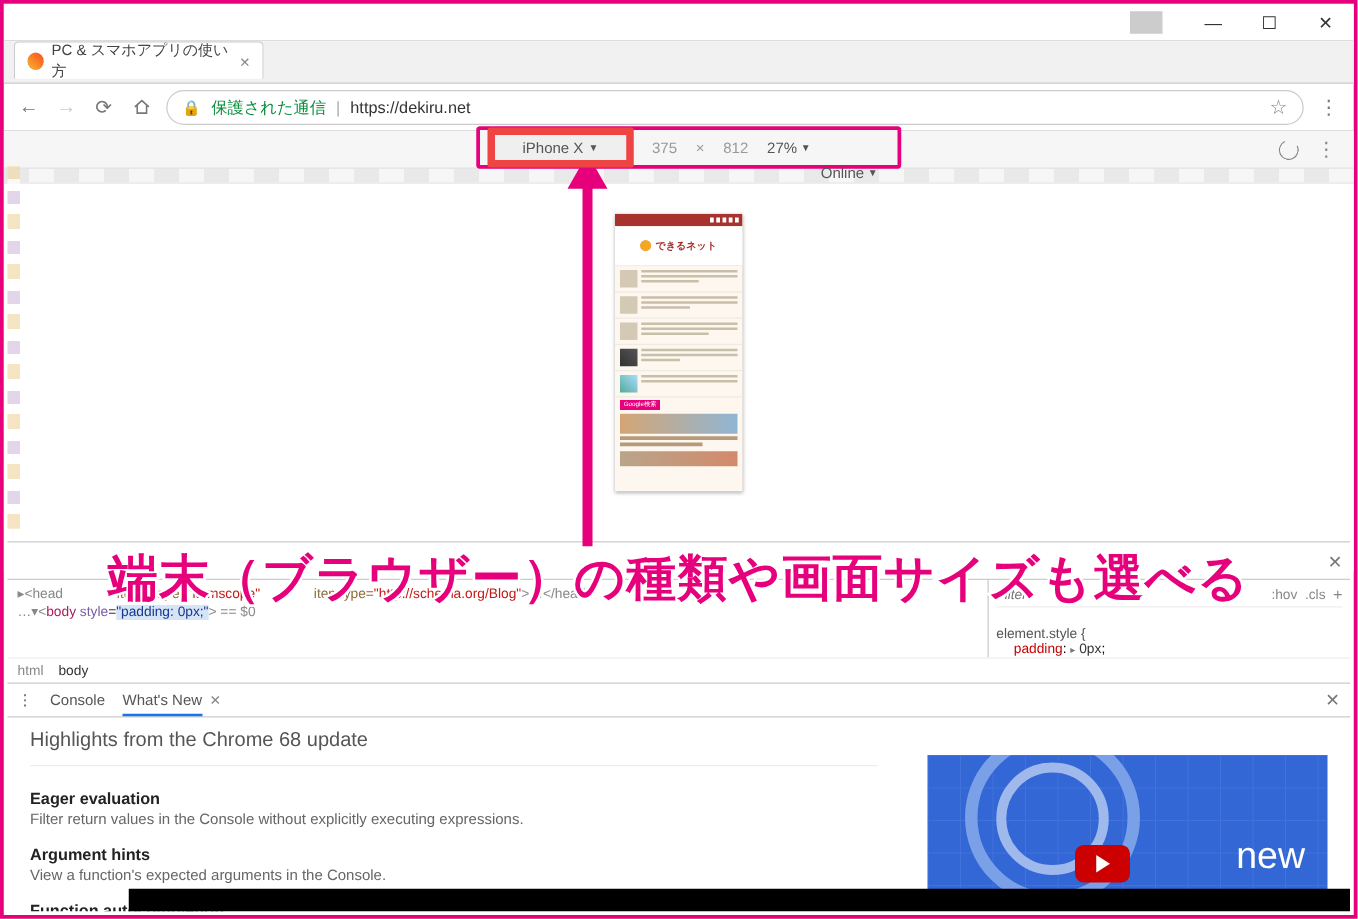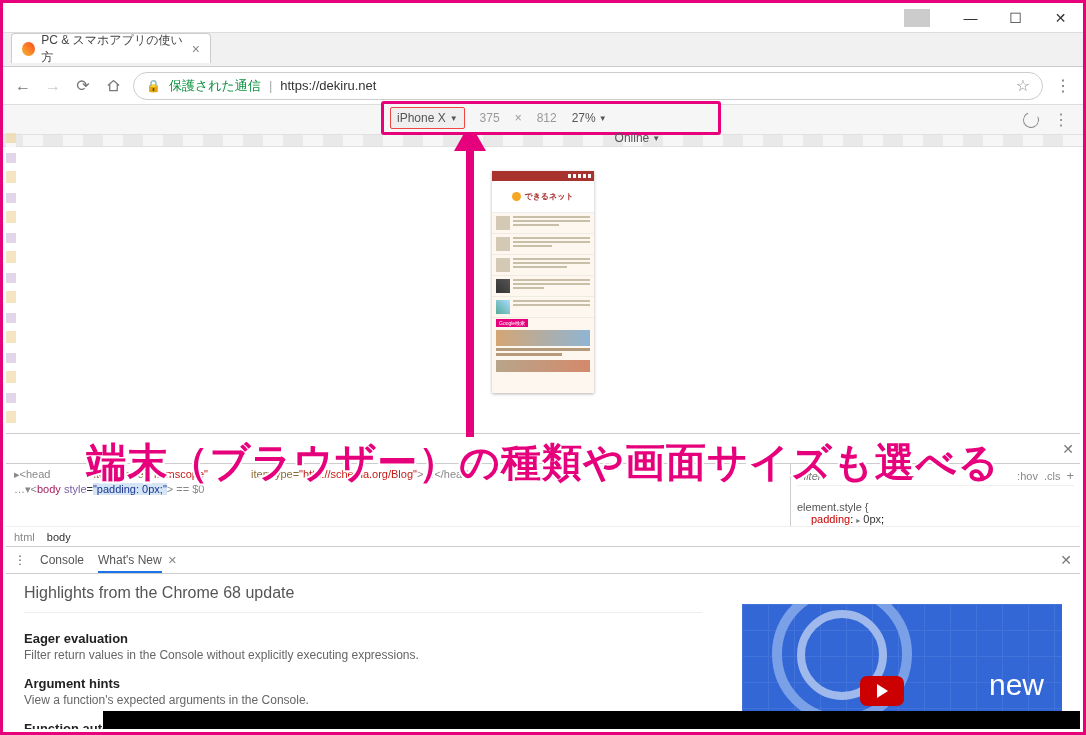--- a/index.html
+++ b/index.html
@@ -23,21 +23,21 @@
 .omnibox .lock { color: #0a8f3c; font-size: 12px; }
 .omnibox .secure { color: #0a8f3c; font-size: 13px; }
 .omnibox .divider { color: #aaa; }
 .omnibox .url { color: #333; }
 .omnibox .star { margin-left: auto; color: #888; font-size: 16px; }
 .menu-dots { width: 20px; text-align: center; color: #777; font-size: 16px; }
 
 
 .device-toolbar-wrap { position: relative; height: 30px; background: #f6f6f6; border-bottom: 1px solid #e0e0e0; display: flex; align-items: center; }
 .device-toolbar { position: absolute; left: 378px; top: -4px; width: 340px; height: 34px; border: 3px solid #e6007b; border-radius: 3px; background: #f6f6f6; display: flex; align-items: center; padding: 0 6px; gap: 8px; font-size: 12px; color: #555; z-index: 10; }
-.dev-select { background: #efefef; border: 1px solid #ef4444; padding: 3px 6px; border-radius: 2px; display: flex; align-items: center; gap: 4px; }
+.dev-select { background: #efefef; border: 6px solid #ef4444; padding: 3px 22px; border-radius: 2px; display: flex; align-items: center; gap: 4px; }
 .dev-dim { color: #999; width: 34px; text-align: center; }
 .dev-x { color: #999; }
 .device-toolbar .online { display: flex; align-items: center; gap: 3px; margin-top: 40px; }
 .device-toolbar .pct { display: flex; align-items: center; gap: 3px; }
 .tri { font-size: 8px; color: #555; }
 .toolbar-right { margin-left: auto; margin-right: 14px; display: flex; align-items: center; gap: 14px; color: #888; }
 .rotate-icon { width: 16px; height: 16px; border: 1.5px solid #888; border-radius: 50%; border-top-color: transparent; transform: rotate(20deg); }
 
 
 .ruler { height: 12px; background: repeating-linear-gradient(90deg,#e9e9e9 0,#e9e9e9 20px,#f6f6f6 20px,#f6f6f6 40px); border-bottom: 1px solid #e0e0e0; }

